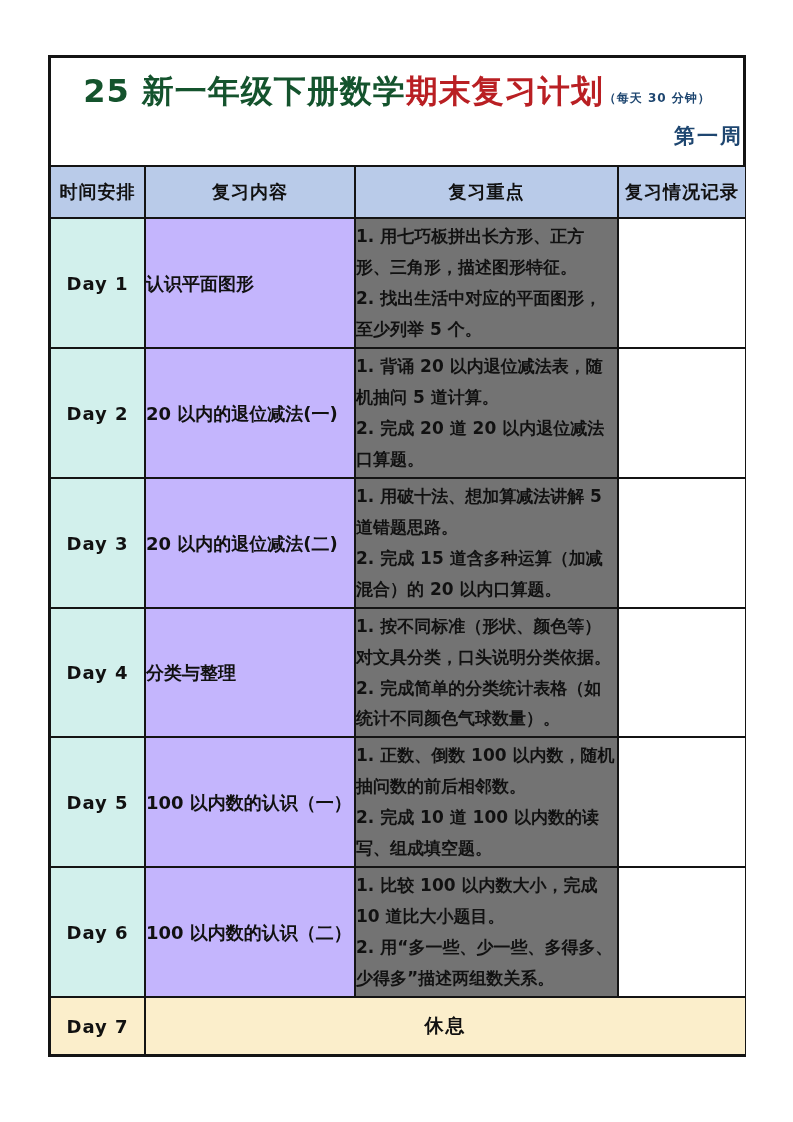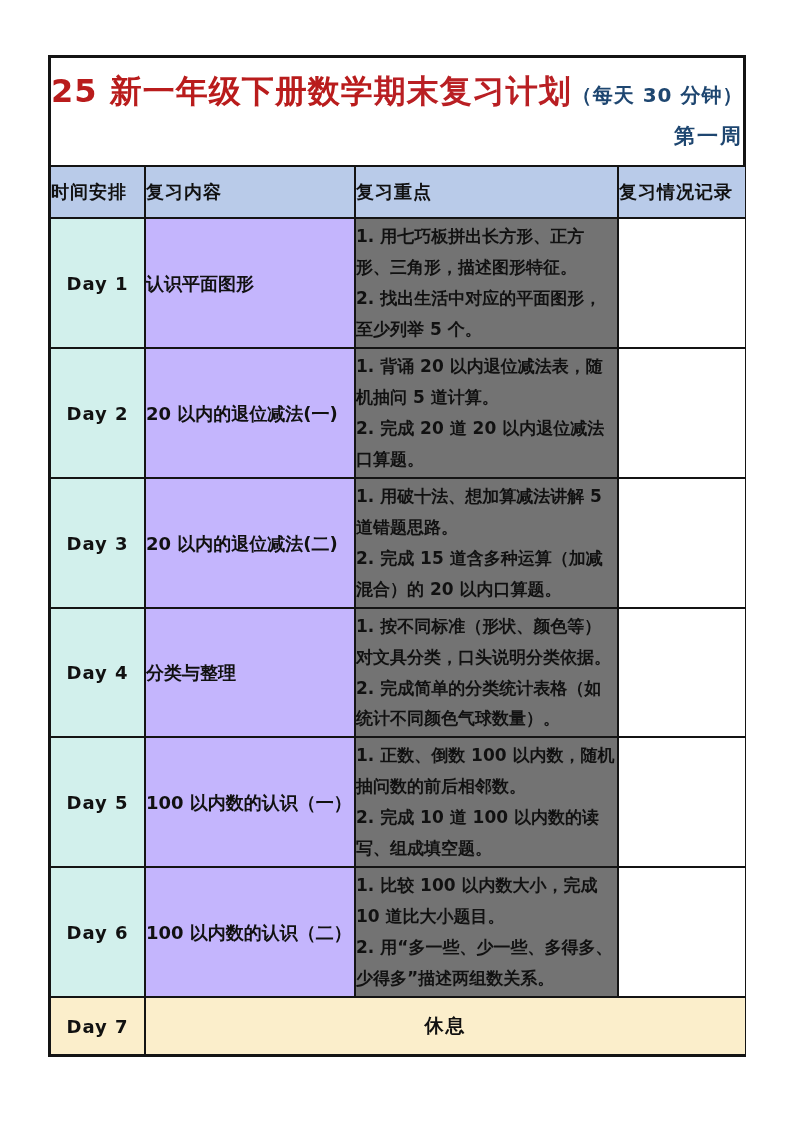--- a/index.html
+++ b/index.html
@@ -30,24 +30,24 @@
     padding-top: 15px;
     text-align: center;
     white-space: nowrap;
   }
   .title-line {
     font-size: 32px;
     font-weight: 700;
     letter-spacing: 1px;
     line-height: 1.15;
   }
-  .navy { color: #b91c1c; }
+  .navy { color: #14532d; }
   .red  { color: #b91f23; }
   .title-paren {
-    font-size: 20px;
+    font-size: 12px;
     font-weight: 700;
     color: #1e4670;
     letter-spacing: 1px;
   }
   .subtitle {
     margin-top: 12px;
     font-size: 21px;
     font-weight: 700;
     color: #1e4670;
     letter-spacing: 2px;
@@ -68,21 +68,21 @@
   table.plan tr > *:first-child { border-left: none; }
   table.plan tr > *:last-child  { border-right: none; }
   table.plan tr:last-child > *  { border-bottom: none; }
 
   th.hdr {
     height: 52px;
     background: #b9cbe9;
     color: #111111;
     font-size: 18px;
     font-weight: 700;
-    text-align: left;
+    text-align: center;
     letter-spacing: 1px;
   }
   td.day {
     background: #d2f0ec;
     text-align: center;
     font-size: 18px;
     font-weight: 600;
     color: #111111;
     letter-spacing: 1px;
   }

